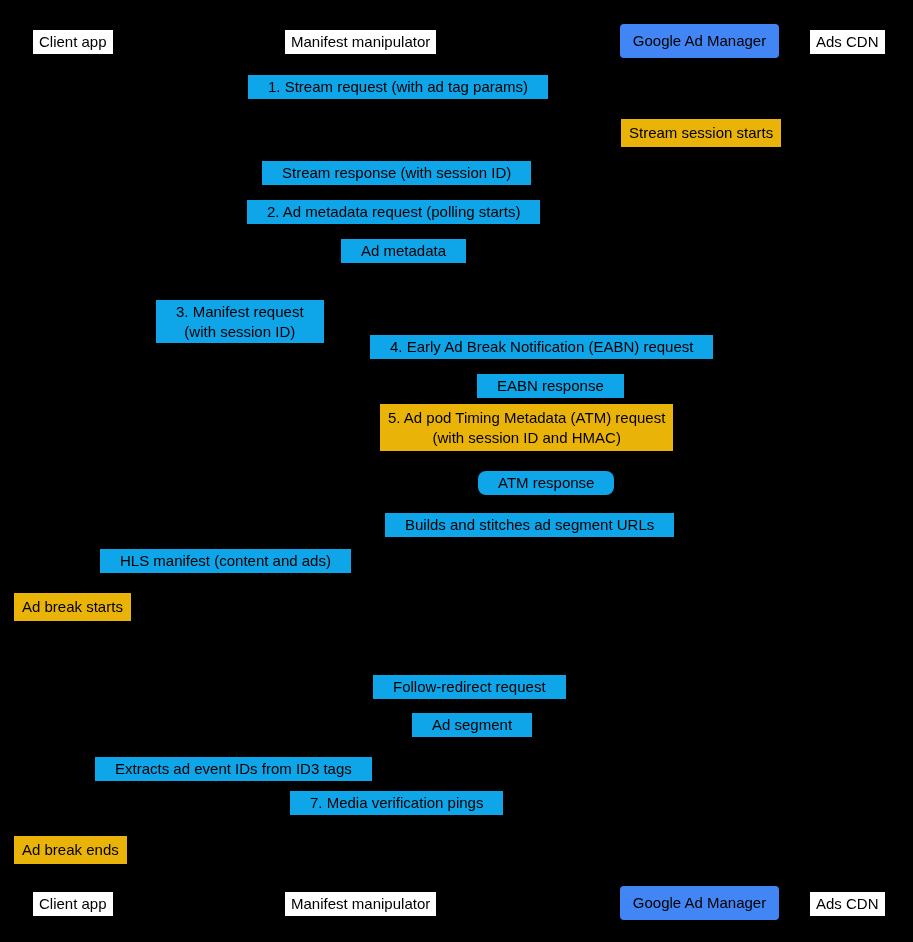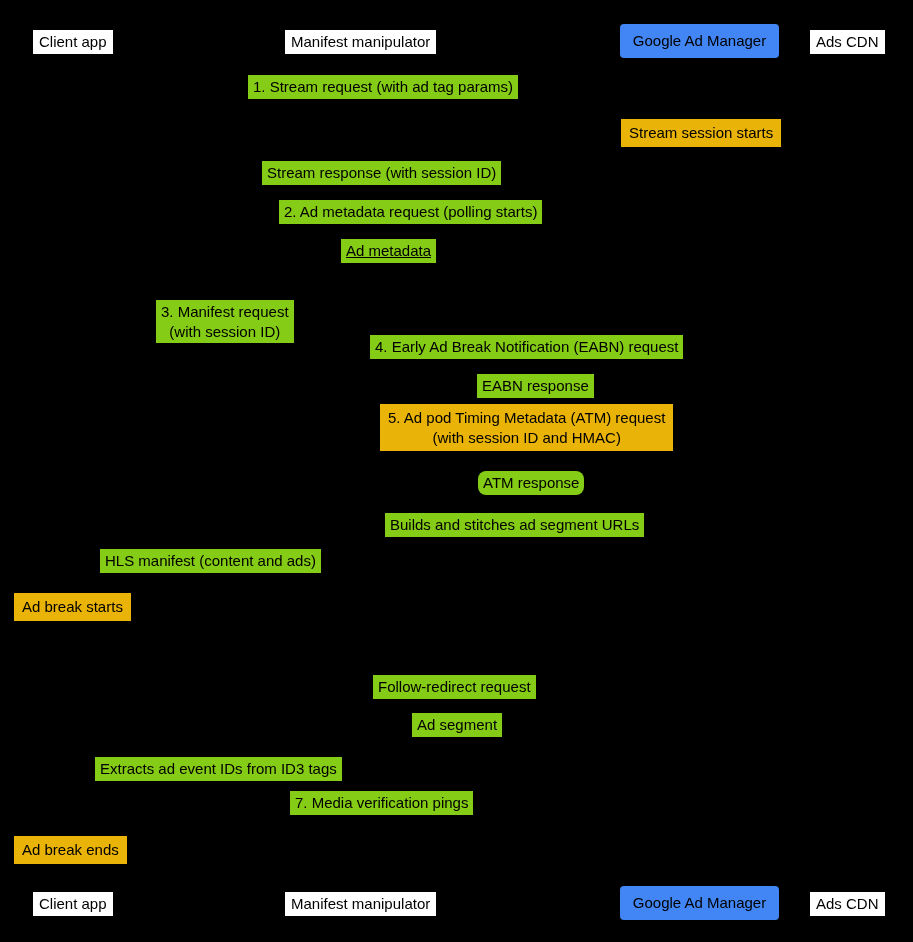--- a/index.html
+++ b/index.html
@@ -10,25 +10,25 @@
   .canvas {
     position: relative;
     width: 913px;
     height: 942px;
     background: #000000;
     font-family: "Liberation Sans", sans-serif;
     overflow: hidden;
   }
   .lbl {
     position: absolute;
-    background: #84cc16;
+    background: #0ea5e9;
     color: #000000;
     font-size: 15px;
     line-height: 1.3;
-    padding: 2px 5px;
+    padding: 2px 20px;
     white-space: pre-line;
     box-sizing: border-box;
   }
   .center {
     text-align: center;
   }
   .note {
     background: #eab308;
     padding: 4px 8px;
   }
@@ -60,23 +60,23 @@
   <div class="participant" style="left:285px; top:30px;">Manifest manipulator</div>
   <div class="participant blue" style="left:620px; top:24px;">Google Ad Manager</div>
   <div class="participant" style="left:810px; top:30px;">Ads CDN</div>
 
   <div class="lbl" style="left:248px; top:75px;">1. Stream request (with ad tag params)</div>
 
   <div class="lbl note" style="left:621px; top:119px;">Stream session starts</div>
 
   <div class="lbl" style="left:262px; top:161px;">Stream response (with session ID)</div>
 
-  <div class="lbl" style="left:247px; top:200px;margin-left:32px;">2. Ad metadata request (polling starts)</div>
+  <div class="lbl" style="left:247px; top:200px;">2. Ad metadata request (polling starts)</div>
 
-  <div class="lbl" style="left:341px; top:239px;text-decoration:underline;">Ad metadata</div>
+  <div class="lbl" style="left:341px; top:239px;">Ad metadata</div>
 
   <div class="lbl center" style="left:156px; top:268px;margin-top:32px;">3. Manifest request
 (with session ID)</div>
 
   <div class="lbl" style="left:370px; top:335px;">4. Early Ad Break Notification (EABN) request</div>
 
   <div class="lbl" style="left:477px; top:374px;">EABN response</div>
 
   <div class="lbl note center" style="left:380px; top:404px;">5. Ad pod Timing Metadata (ATM) request
 (with session ID and HMAC)</div>

